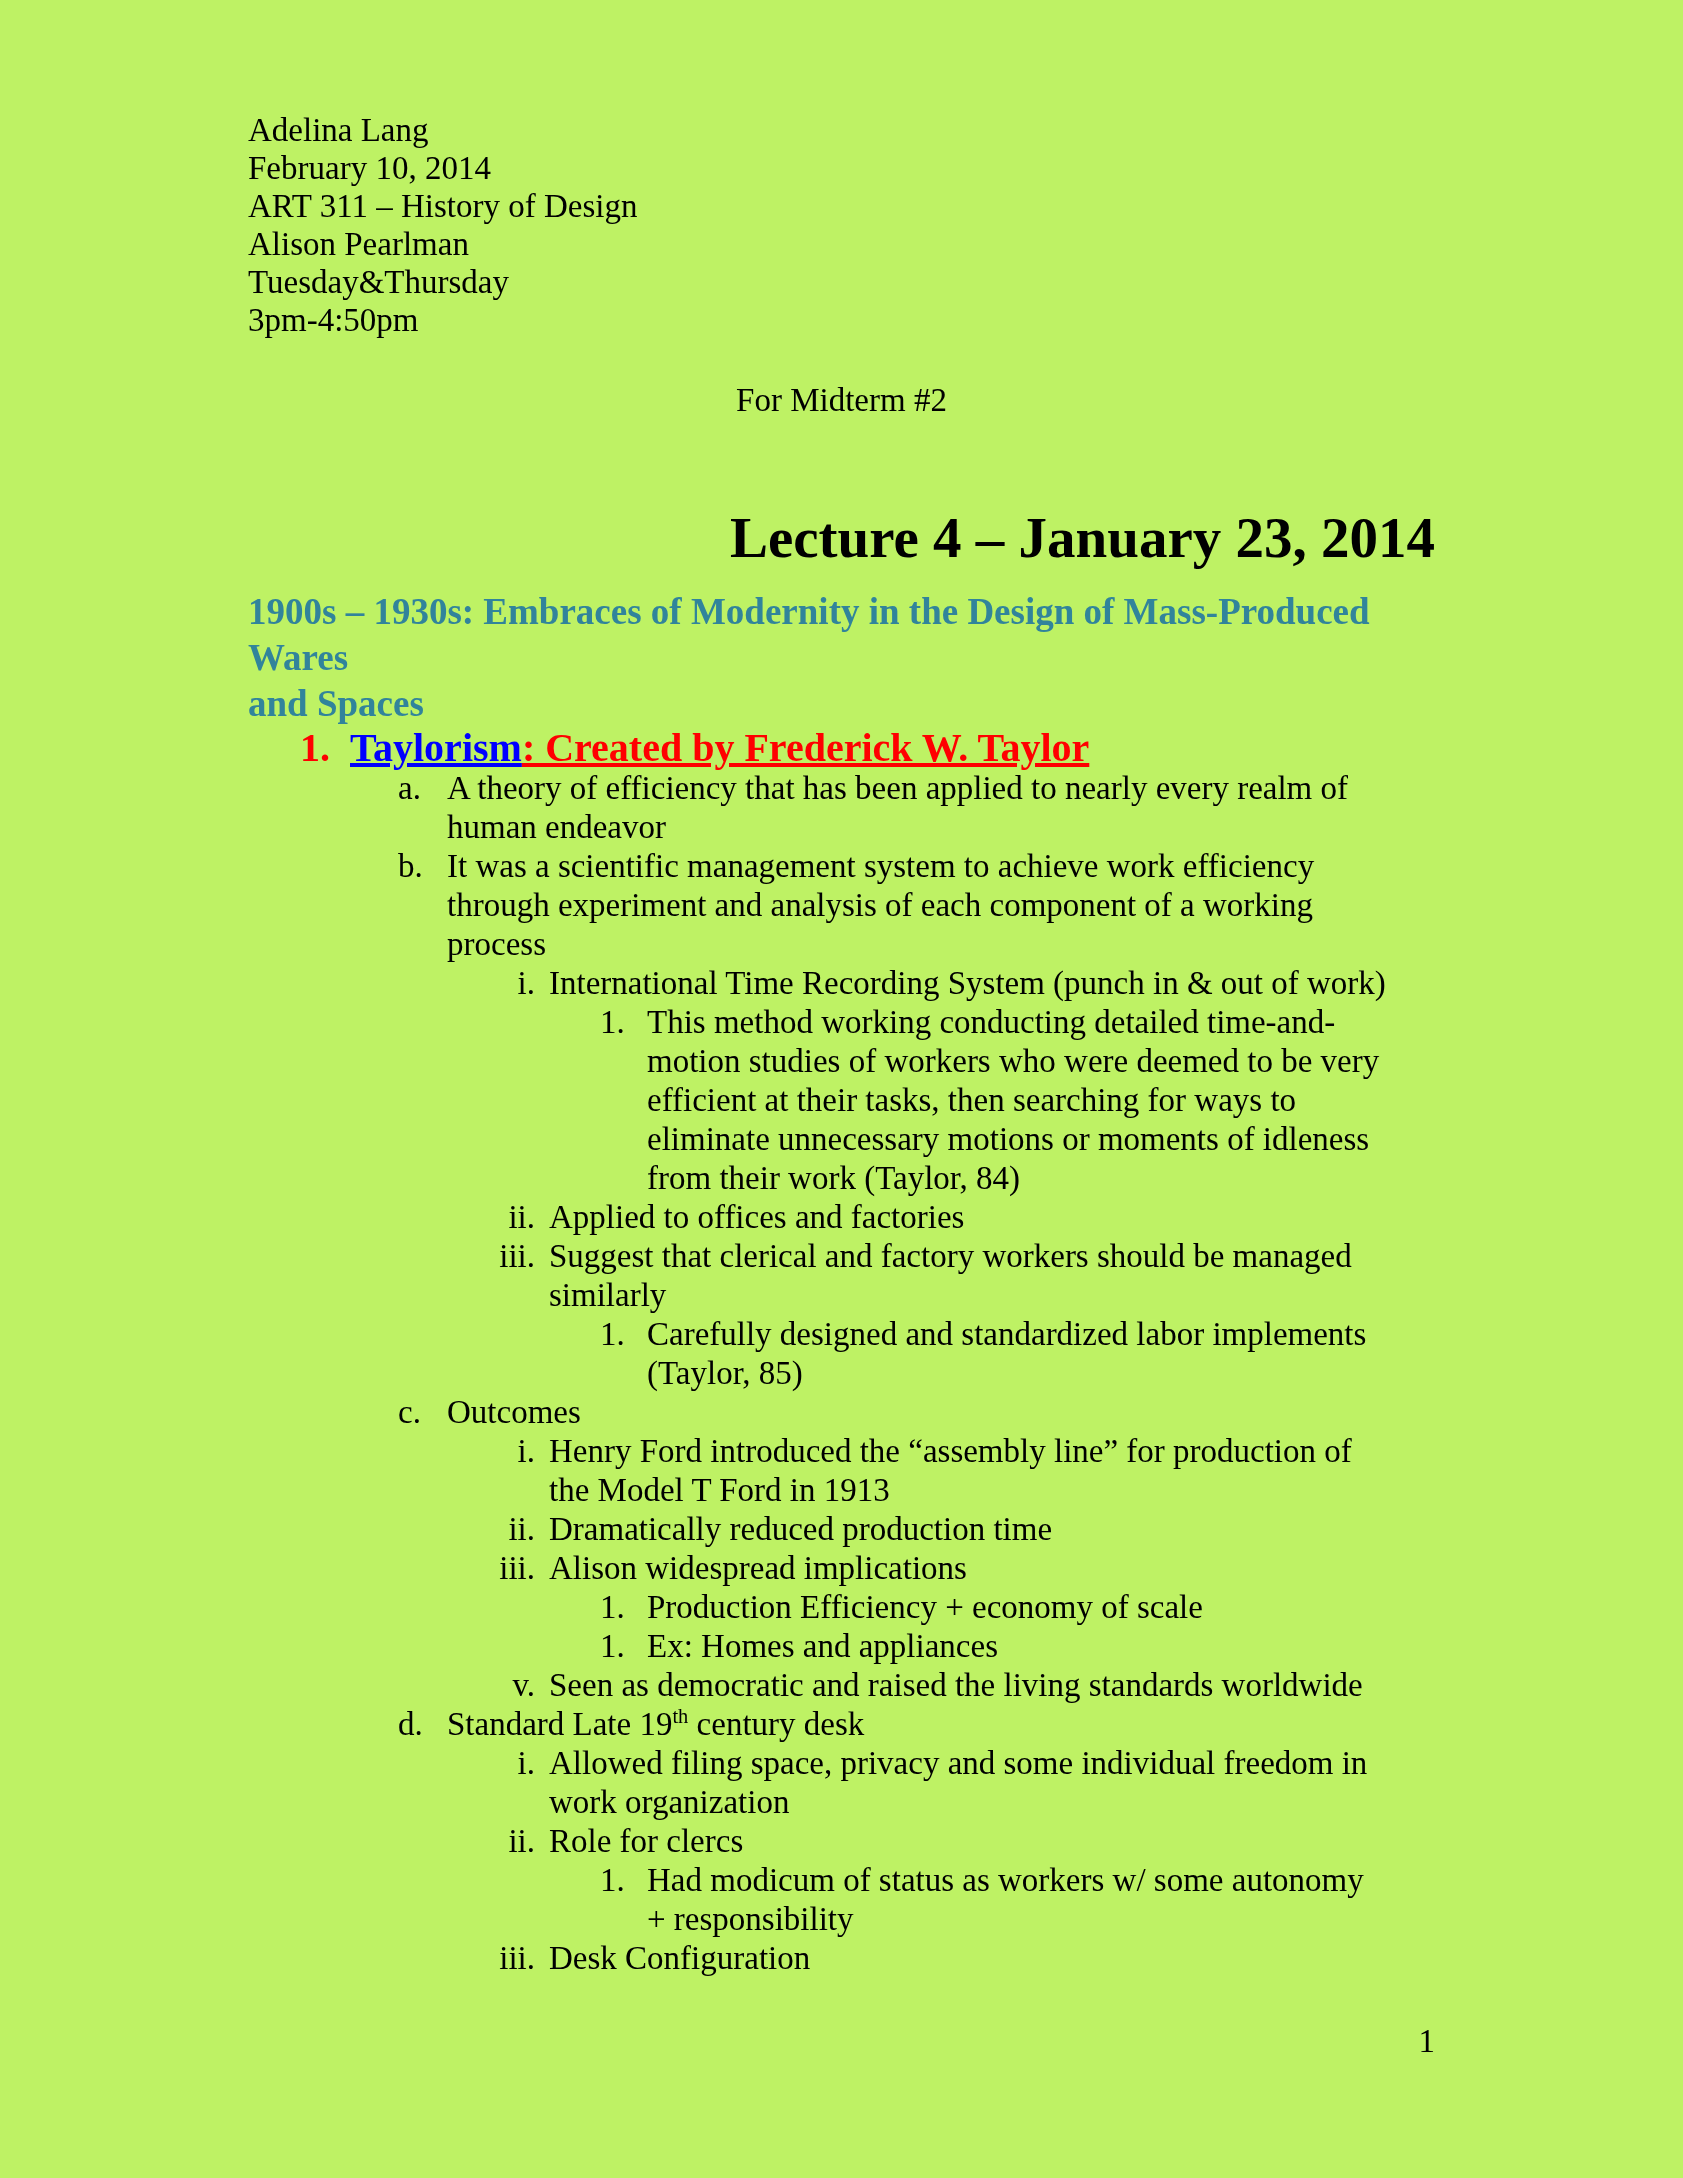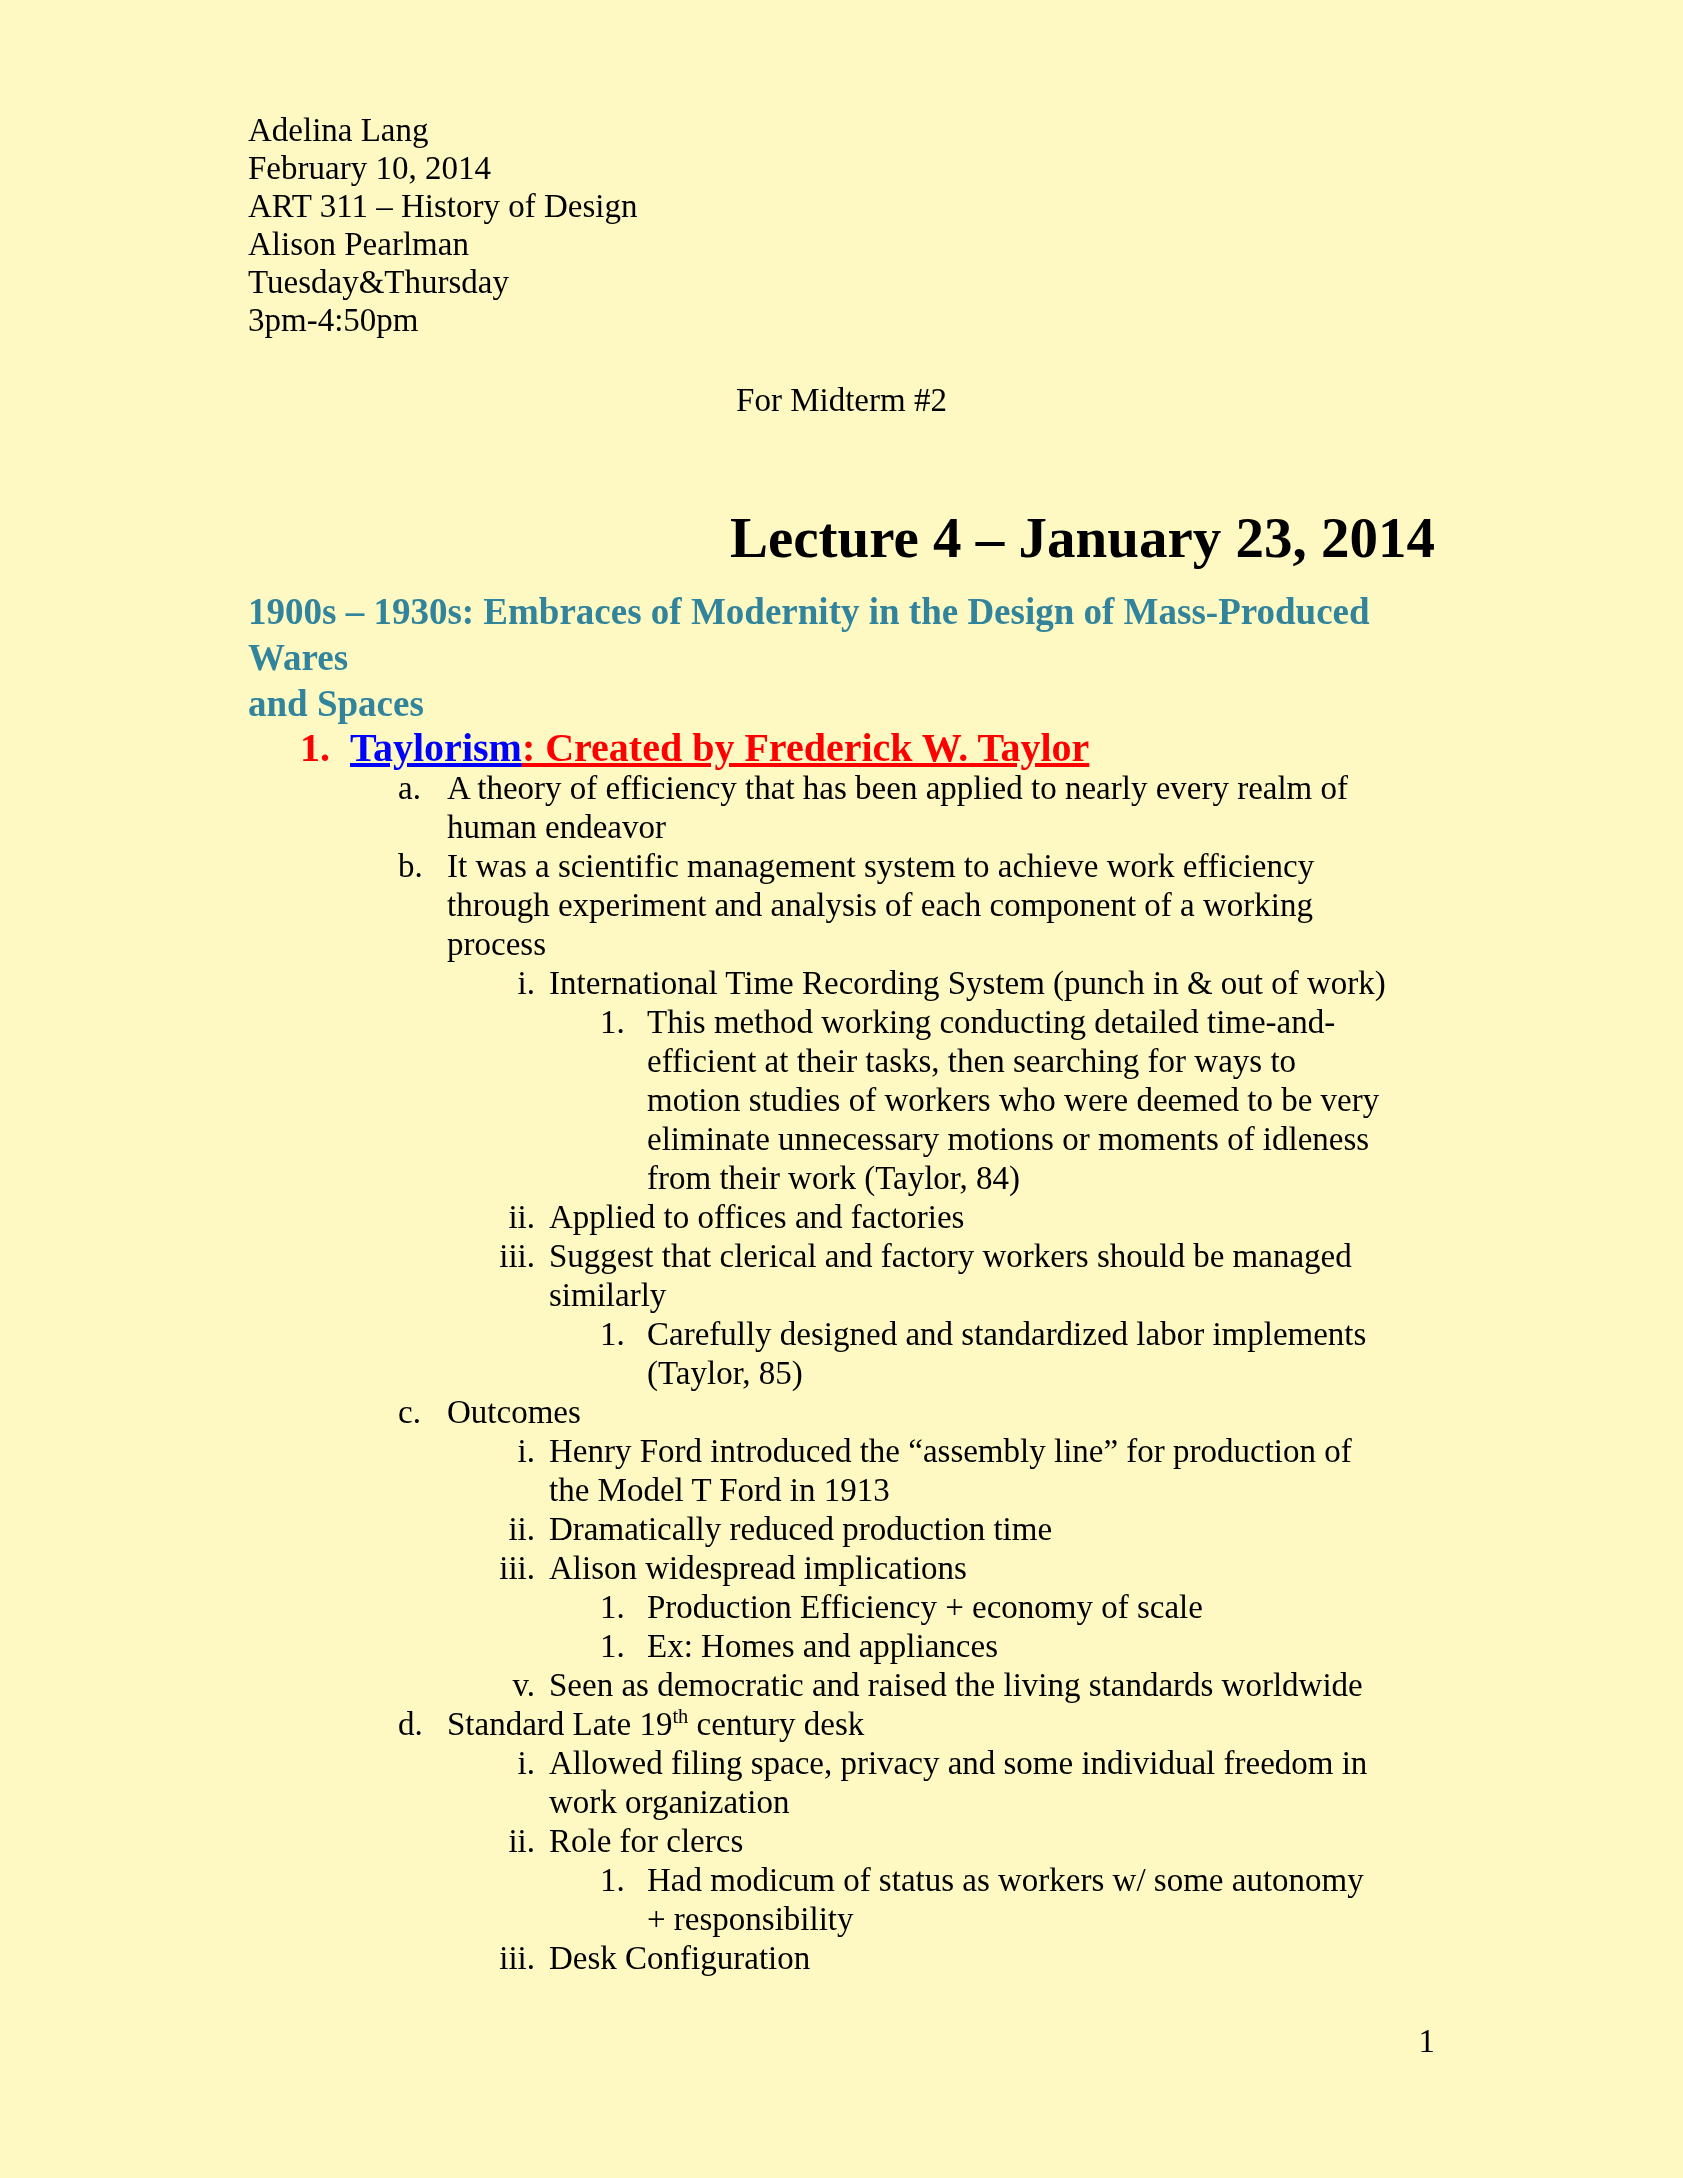--- a/index.html
+++ b/index.html
@@ -1,21 +1,21 @@
 <!DOCTYPE html>
 <html><head>
 <meta charset="utf-8">
 <style>
   html, body { margin: 0; padding: 0; background: #e8e8e8; }
   .page {
     position: relative;
     width: 1683px;
     height: 2178px;
     margin: 0 auto;
-    background: #fef9c3;
+    background: #bef264;
     box-sizing: border-box;
     padding: 111px 248px 0 248px;
     overflow: hidden;
     font-family: "Liberation Serif", "DejaVu Serif", serif;
     color: #000000;
   }
   .header-block { font-size: 33px; line-height: 38px; }
   .midterm-note { margin-top: 42px; text-align: center; font-size: 33px; line-height: 39px; }
   .lecture-title { margin-top: 83px; text-align: right; font-size: 57px; line-height: 69px; font-weight: bold; }
   .section-heading { margin-top: 17px; font-size: 37px; line-height: 46px; font-weight: bold; color: #31849B; }
@@ -85,22 +85,22 @@
       <div class="outline-row level-roman">
         <span class="marker">i.</span>
         <div class="item-text">
           <div class="line"><span>International Time Recording System (punch in &amp; out of work)</span></div>
         </div>
       </div>
       <div class="outline-row level-num">
         <span class="marker">1.</span>
         <div class="item-text">
           <div class="line"><span>This method working conducting detailed time-and-</span></div>
+          <div class="line"><span>motion studies of workers who were deemed to be very</span></div>
           <div class="line"><span>efficient at their tasks, then searching for ways to</span></div>
-          <div class="line"><span>motion studies of workers who were deemed to be very</span></div>
           <div class="line"><span>eliminate unnecessary motions or moments of idleness</span></div>
           <div class="line"><span>from their work (Taylor, 84)</span></div>
         </div>
       </div>
       <div class="outline-row level-roman">
         <span class="marker">ii.</span>
         <div class="item-text">
           <div class="line"><span>Applied to offices and factories</span></div>
         </div>
       </div>

